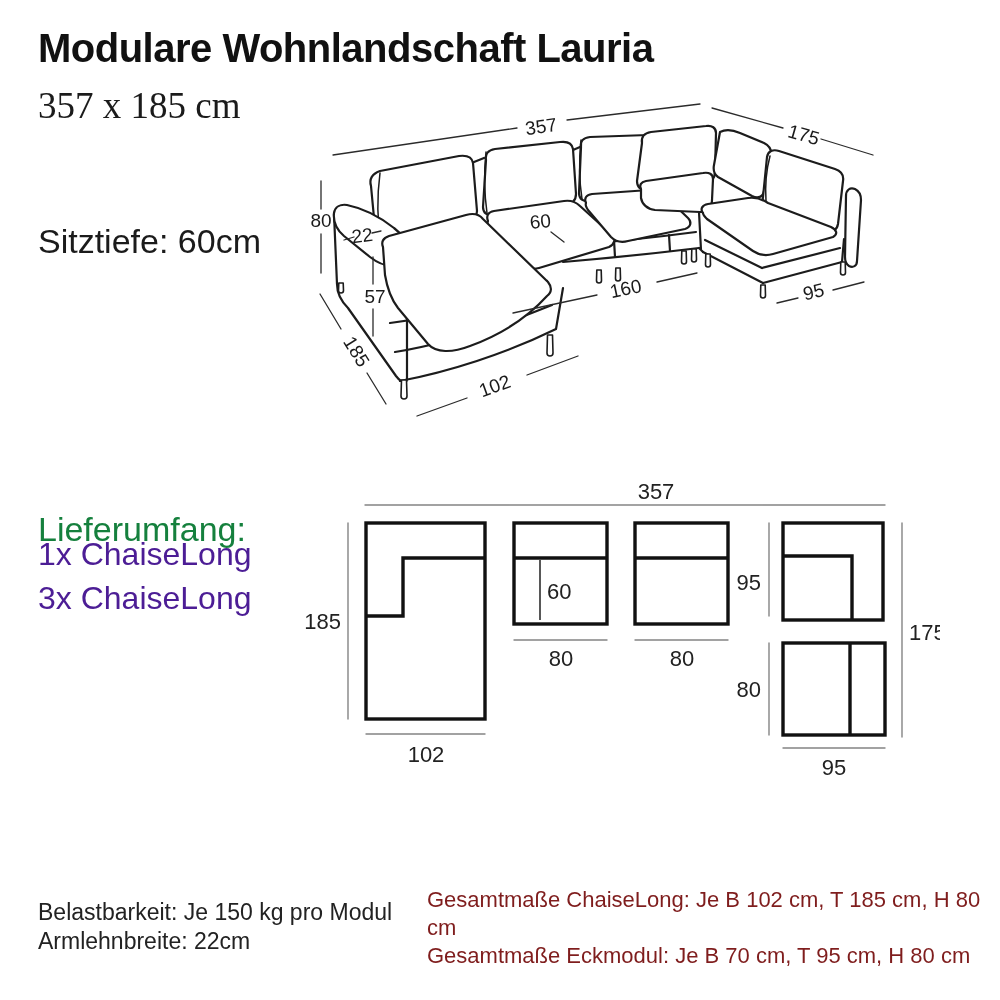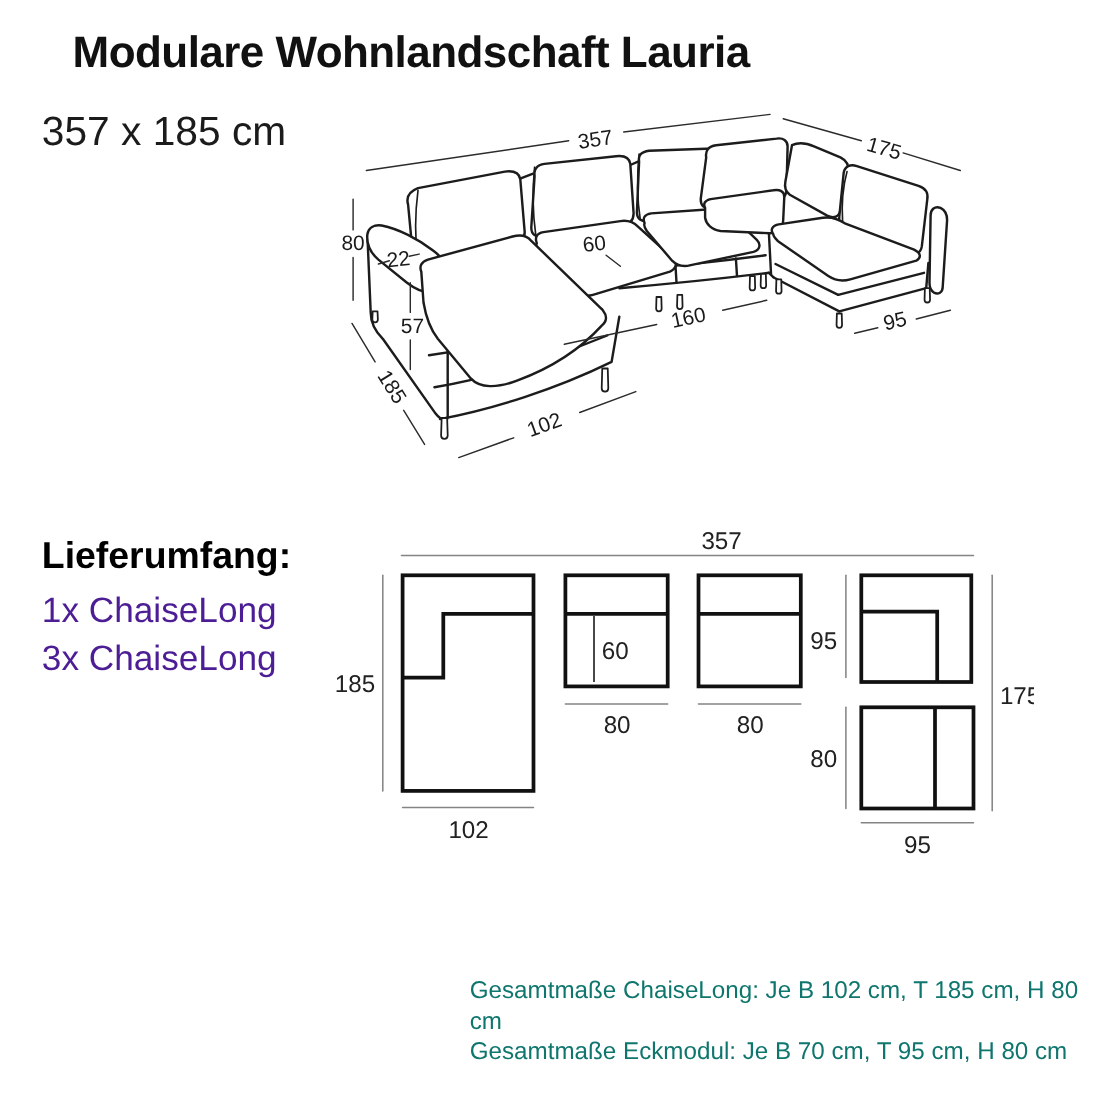--- a/index.html
+++ b/index.html
@@ -1,25 +1,25 @@
 <!DOCTYPE html>
 <html><head>
 <meta charset="utf-8">
 <style>
   html,body{margin:0;padding:0;background:#ffffff;}
   #canvas{position:relative;width:1000px;height:1000px;background:#ffffff;overflow:hidden;
           font-family:"Liberation Sans", sans-serif;color:#161616;}
   .abs{position:absolute;}
-  .title{left:38px;top:26px;font-size:40px;font-weight:700;letter-spacing:-0.5px;color:#111;margin-left:28px;}
-  .subtitle{left:38px;top:99px;font-size:37px;font-weight:400;color:#1b1b1b;}
+  .title{left:38px;top:26px;font-size:40px;font-weight:700;letter-spacing:-0.5px;color:#111;}
+  .subtitle{left:38px;top:84px;font-size:37px;font-weight:400;color:#1b1b1b;font-family:Liberation Serif, serif;}
   .seatinfo{left:38px;top:218px;font-size:34px;line-height:47px;color:#1b1b1b;}
-  .scope-head{left:38px;top:486px;font-size:34px;font-weight:700;color:#000000;}
+  .scope-head{left:38px;top:510px;font-size:34px;font-weight:400;color:#15803d;}
   .scope-list{left:38px;top:532px;font-size:32px;line-height:44px;color:#4c1d95;}
   .foot-left{left:38px;top:898px;font-size:23px;line-height:29px;color:#222;}
-  .foot-right{left:427px;top:886px;font-size:22px;line-height:28px;color:#0f766e;}
+  .foot-right{left:427px;top:886px;font-size:22px;line-height:28px;color:#7f1d1d;}
   svg text{font-family:"Liberation Sans", sans-serif;}
   .dimtxt{font-size:19px;fill:#1a1a1a;}
   .dimtxt2{font-size:22px;fill:#222;}
   .dline{stroke:#2b2b2b;stroke-width:1.3;fill:none;stroke-linecap:round;}
   .dline2{stroke:#848484;stroke-width:1.4;fill:none;stroke-linecap:round;}
   .ink{stroke:#1c1c1c;stroke-width:2.2;fill:#ffffff;stroke-linejoin:round;stroke-linecap:round;}
   .inkline{stroke:#1c1c1c;stroke-width:2.2;fill:none;stroke-linejoin:round;stroke-linecap:round;}
   .inkthin{stroke:#1c1c1c;stroke-width:1.5;fill:none;stroke-linecap:round;}
   .mod{stroke:#111111;stroke-width:3.4;fill:none;stroke-linejoin:miter;}
   .modthin{stroke:#111111;stroke-width:1.4;fill:none;}
@@ -27,28 +27,33 @@
 </style>
 </head>
 <body>
 
 <div id="canvas">
 
   <div class="abs title">Modulare Wohnlandschaft Lauria</div>
   <div class="abs subtitle">357 x 185 cm</div>
 
   <div class="abs seatinfo">
+    <div>Sitztiefe: 60cm</div>
   </div>
 
   <div class="abs scope-head">Lieferumfang:</div>
   <div class="abs scope-list">
     <div>1x ChaiseLong</div>
     <div>3x ChaiseLong</div>
   </div>
 
+  <div class="abs foot-left">
+    <div>Belastbarkeit: Je 150 kg pro Modul</div>
+    <div>Armlehnbreite: 22cm</div>
+  </div>
 
   <div class="abs foot-right">
     <div>Gesamtmaße ChaiseLong: Je B 102 cm, T 185 cm, H 80 cm</div>
     <div>Gesamtmaße Eckmodul: Je B 70 cm, T 95 cm, H 80 cm</div>
   </div>
 
   <svg class="abs" style="left:300px;top:90px;" width="620" height="340" viewBox="300 90 620 340">
 
     <g>
       <path class="ink" d="M 371,186 C 369,179 372,174 380,171 L 459,156 C 467,155 472,157 473,163 L 477,211 C 477,218 473,222 466,224 L 390,246 C 382,248 377,245 376,239 Z"></path>

